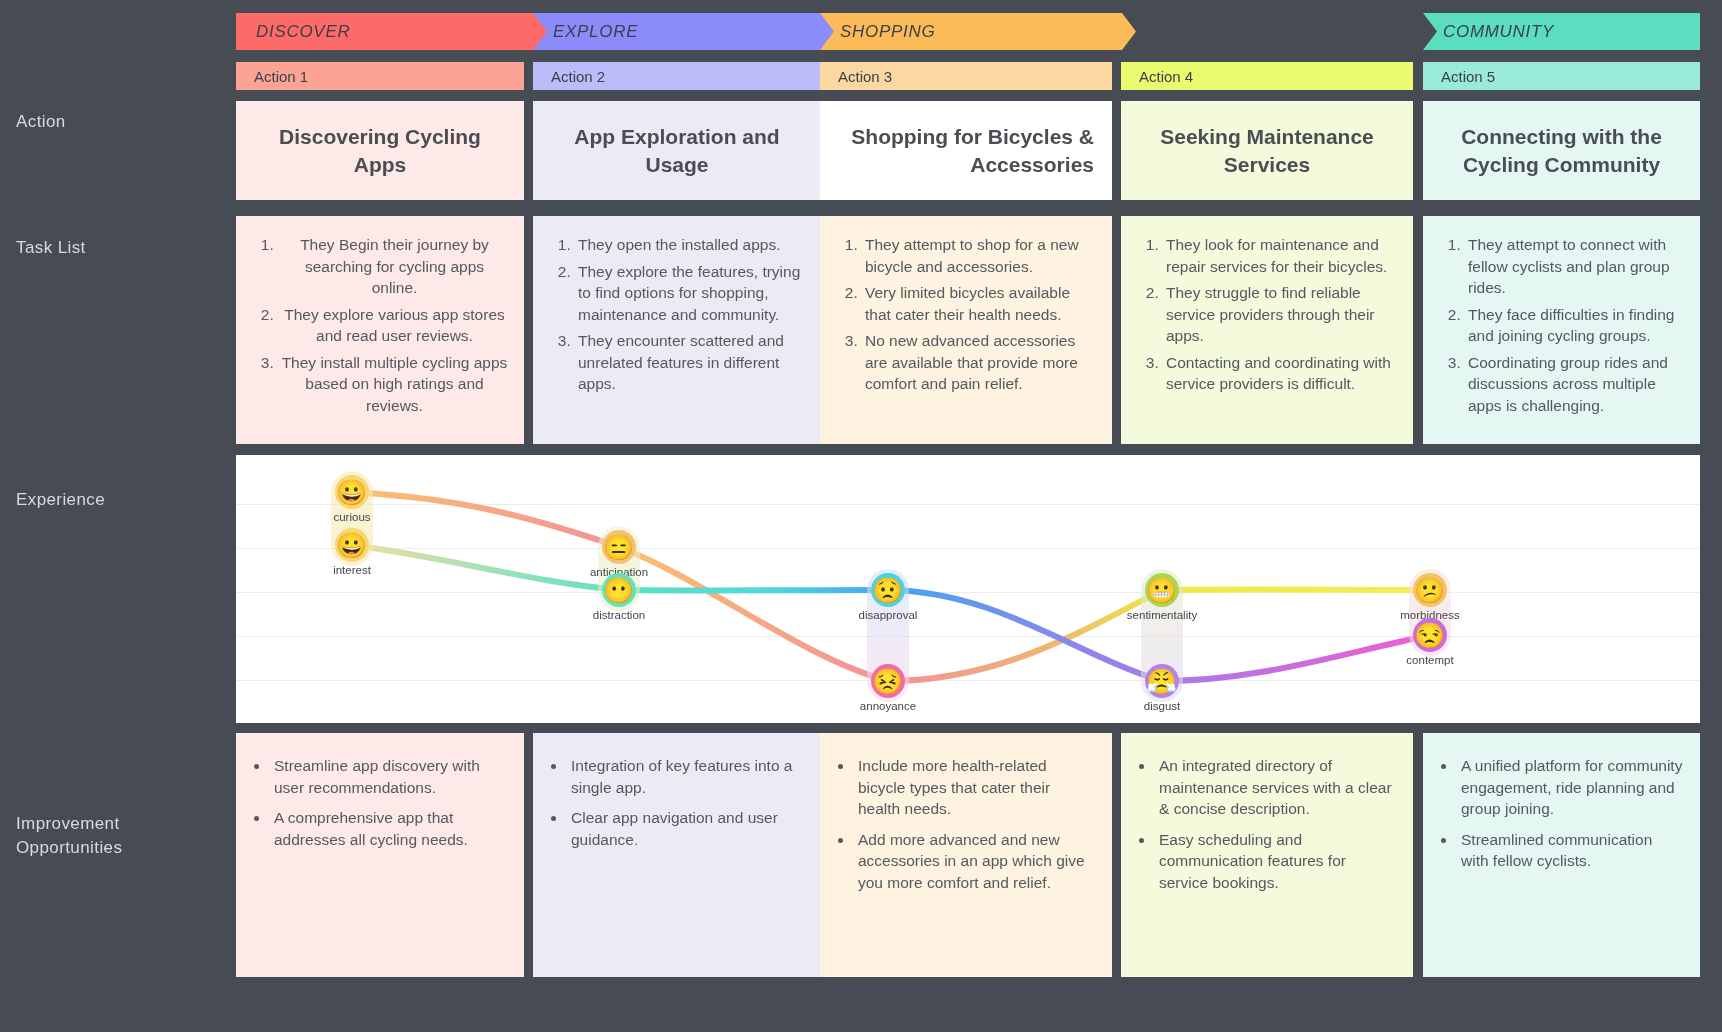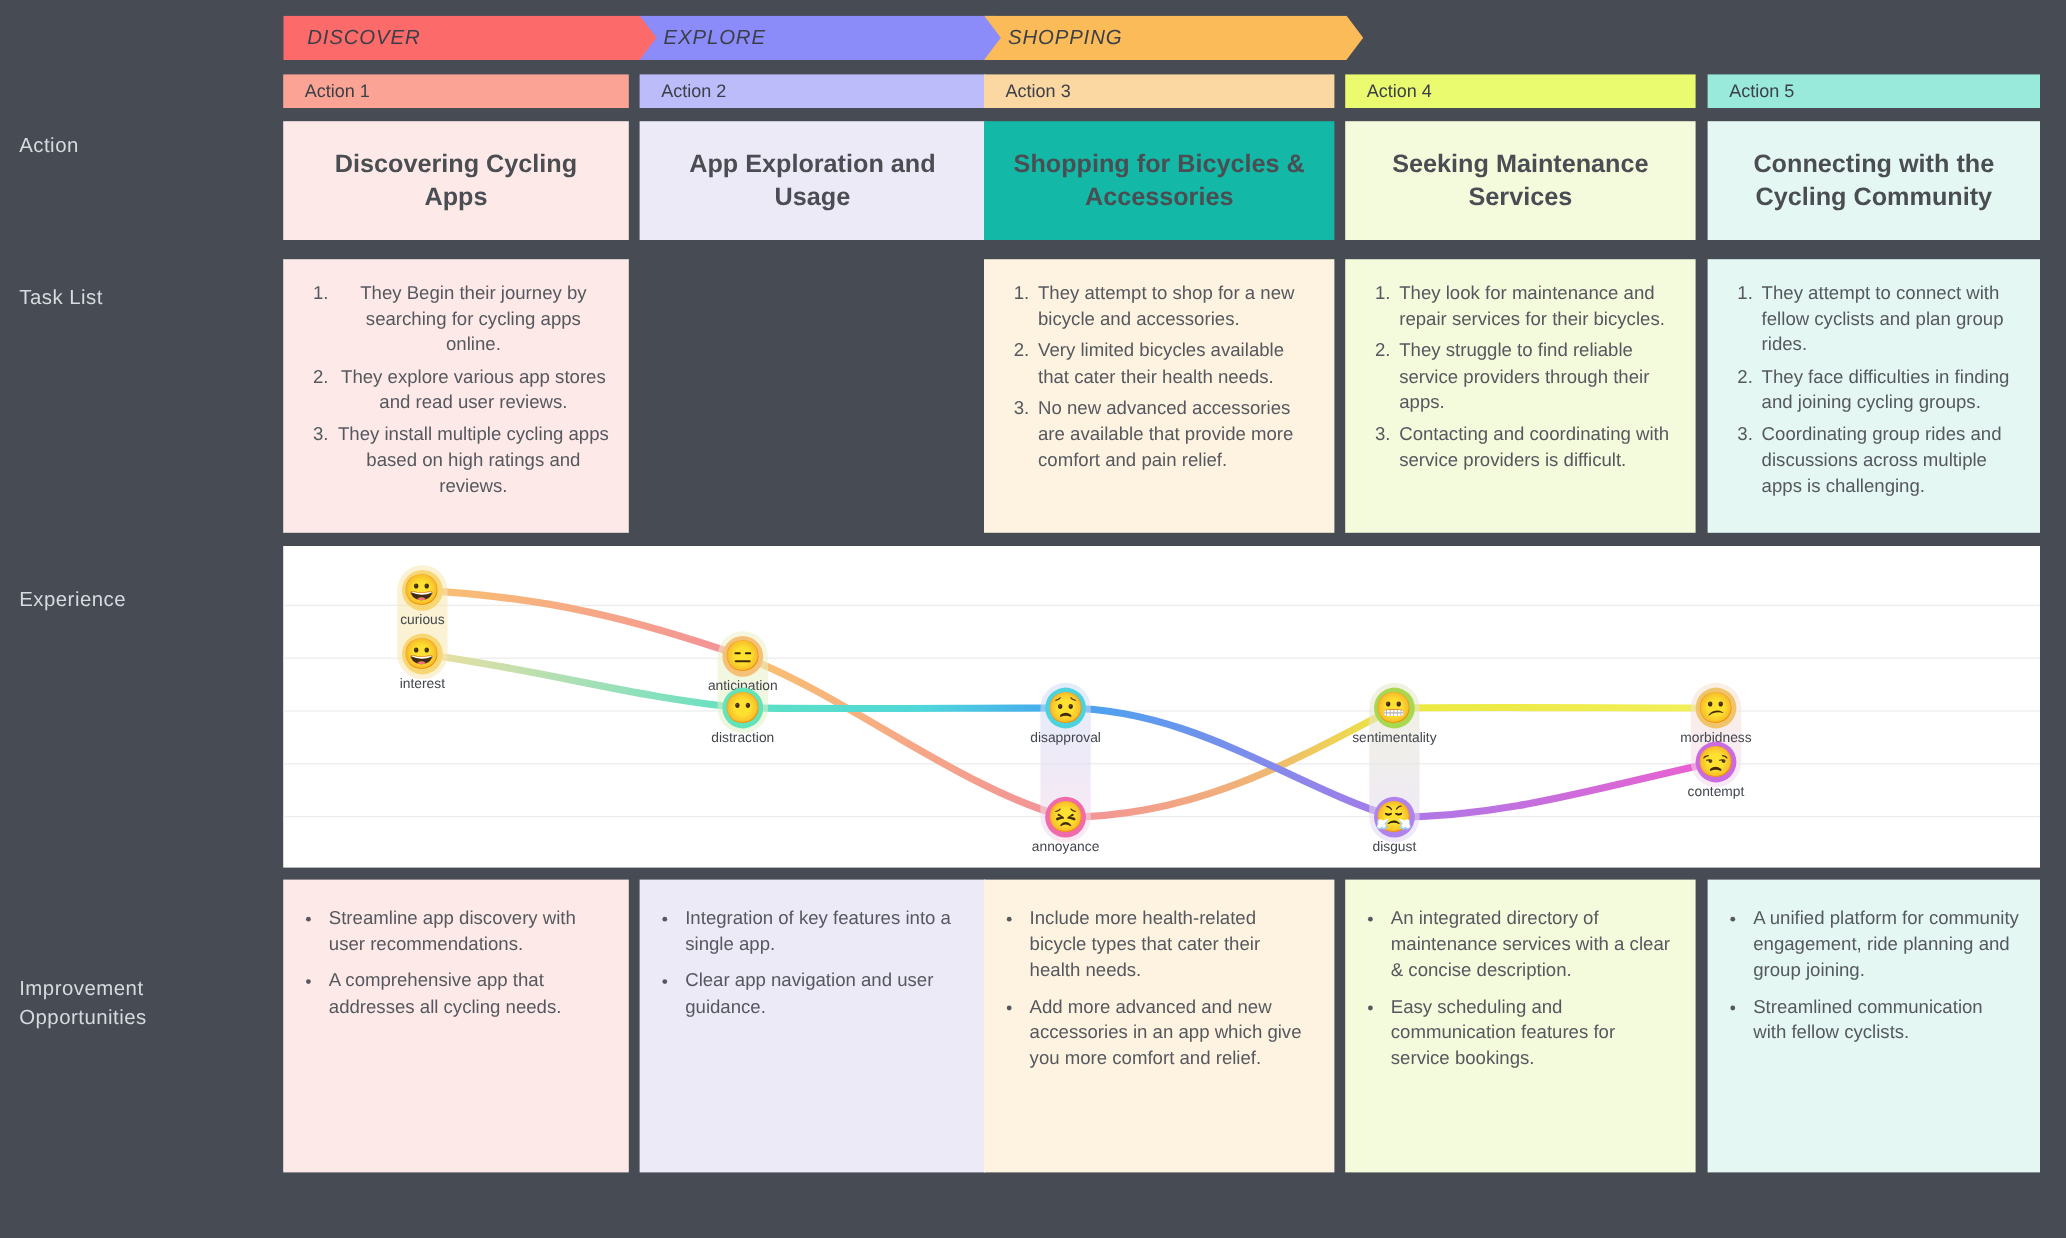--- a/index.html
+++ b/index.html
@@ -169,20 +169,23 @@
 
   <div class="chev s0" style="background: rgb(253, 106, 106);">
       <span>DISCOVER</span>
     </div>
   <div class="chev s1" style="background: rgb(139, 139, 250);">
       <span>EXPLORE</span>
     </div>
   <div class="chev s2" style="background: rgb(252, 187, 89);">
       <span>SHOPPING</span>
     </div>
+  <div class="chev s4" style="background: rgb(91, 221, 192);">
+      <span>COMMUNITY</span>
+    </div>
 
   <div class="chip col c0" style="background: rgb(251, 164, 150);">
       <span>Action 1</span>
     </div>
   <div class="chip col c1" style="background: rgb(187, 188, 249);">
       <span>Action 2</span>
     </div>
   <div class="chip col c2" style="background: rgb(251, 215, 162);">
       <span>Action 3</span>
     </div>
@@ -192,35 +195,42 @@
   <div class="chip col c4" style="background: rgb(154, 234, 219);">
       <span>Action 5</span>
     </div>
 
   <div class="act-card col c0" style="background: rgb(253, 234, 232);">
       <span>Discovering Cycling Apps</span>
     </div>
   <div class="act-card col c1" style="background: rgb(236, 234, 247);">
       <span>App Exploration and Usage</span>
     </div>
-  <div class="act-card col c2" style="background: #14b8a6;">
+  <div class="act-card col c2" style="background: #ffffff; text-align: right;">
       <span>Shopping for Bicycles &amp; Accessories</span>
     </div>
   <div class="act-card col c3" style="background: rgb(244, 250, 220);">
       <span>Seeking Maintenance Services</span>
     </div>
   <div class="act-card col c4" style="background: rgb(228, 247, 243);">
       <span>Connecting with the Cycling Community</span>
     </div>
 
   <div class="task-card col c0" style="background: rgb(253, 234, 232); text-align: center;">
       <ol>
         <li>They Begin their journey by searching for cycling apps online.</li>
         <li>They explore various app stores and read user reviews.</li>
         <li>They install multiple cycling apps based on high ratings and reviews.</li>
+      </ol>
+    </div>
+  <div class="task-card col c1" style="background: rgb(236, 234, 247);">
+      <ol>
+        <li>They open the installed apps.</li>
+        <li>They explore the features, trying to find options for shopping, maintenance and community.</li>
+        <li>They encounter scattered and unrelated features in different apps.</li>
       </ol>
     </div>
   <div class="task-card col c2" style="background: rgb(253, 243, 224);">
       <ol>
         <li>They attempt to shop for a new bicycle and accessories.</li>
         <li>Very limited bicycles available that cater their health needs.</li>
         <li>No new advanced accessories are available that provide more comfort and pain relief.</li>
       </ol>
     </div>
   <div class="task-card col c3" style="background: rgb(244, 250, 220);">

